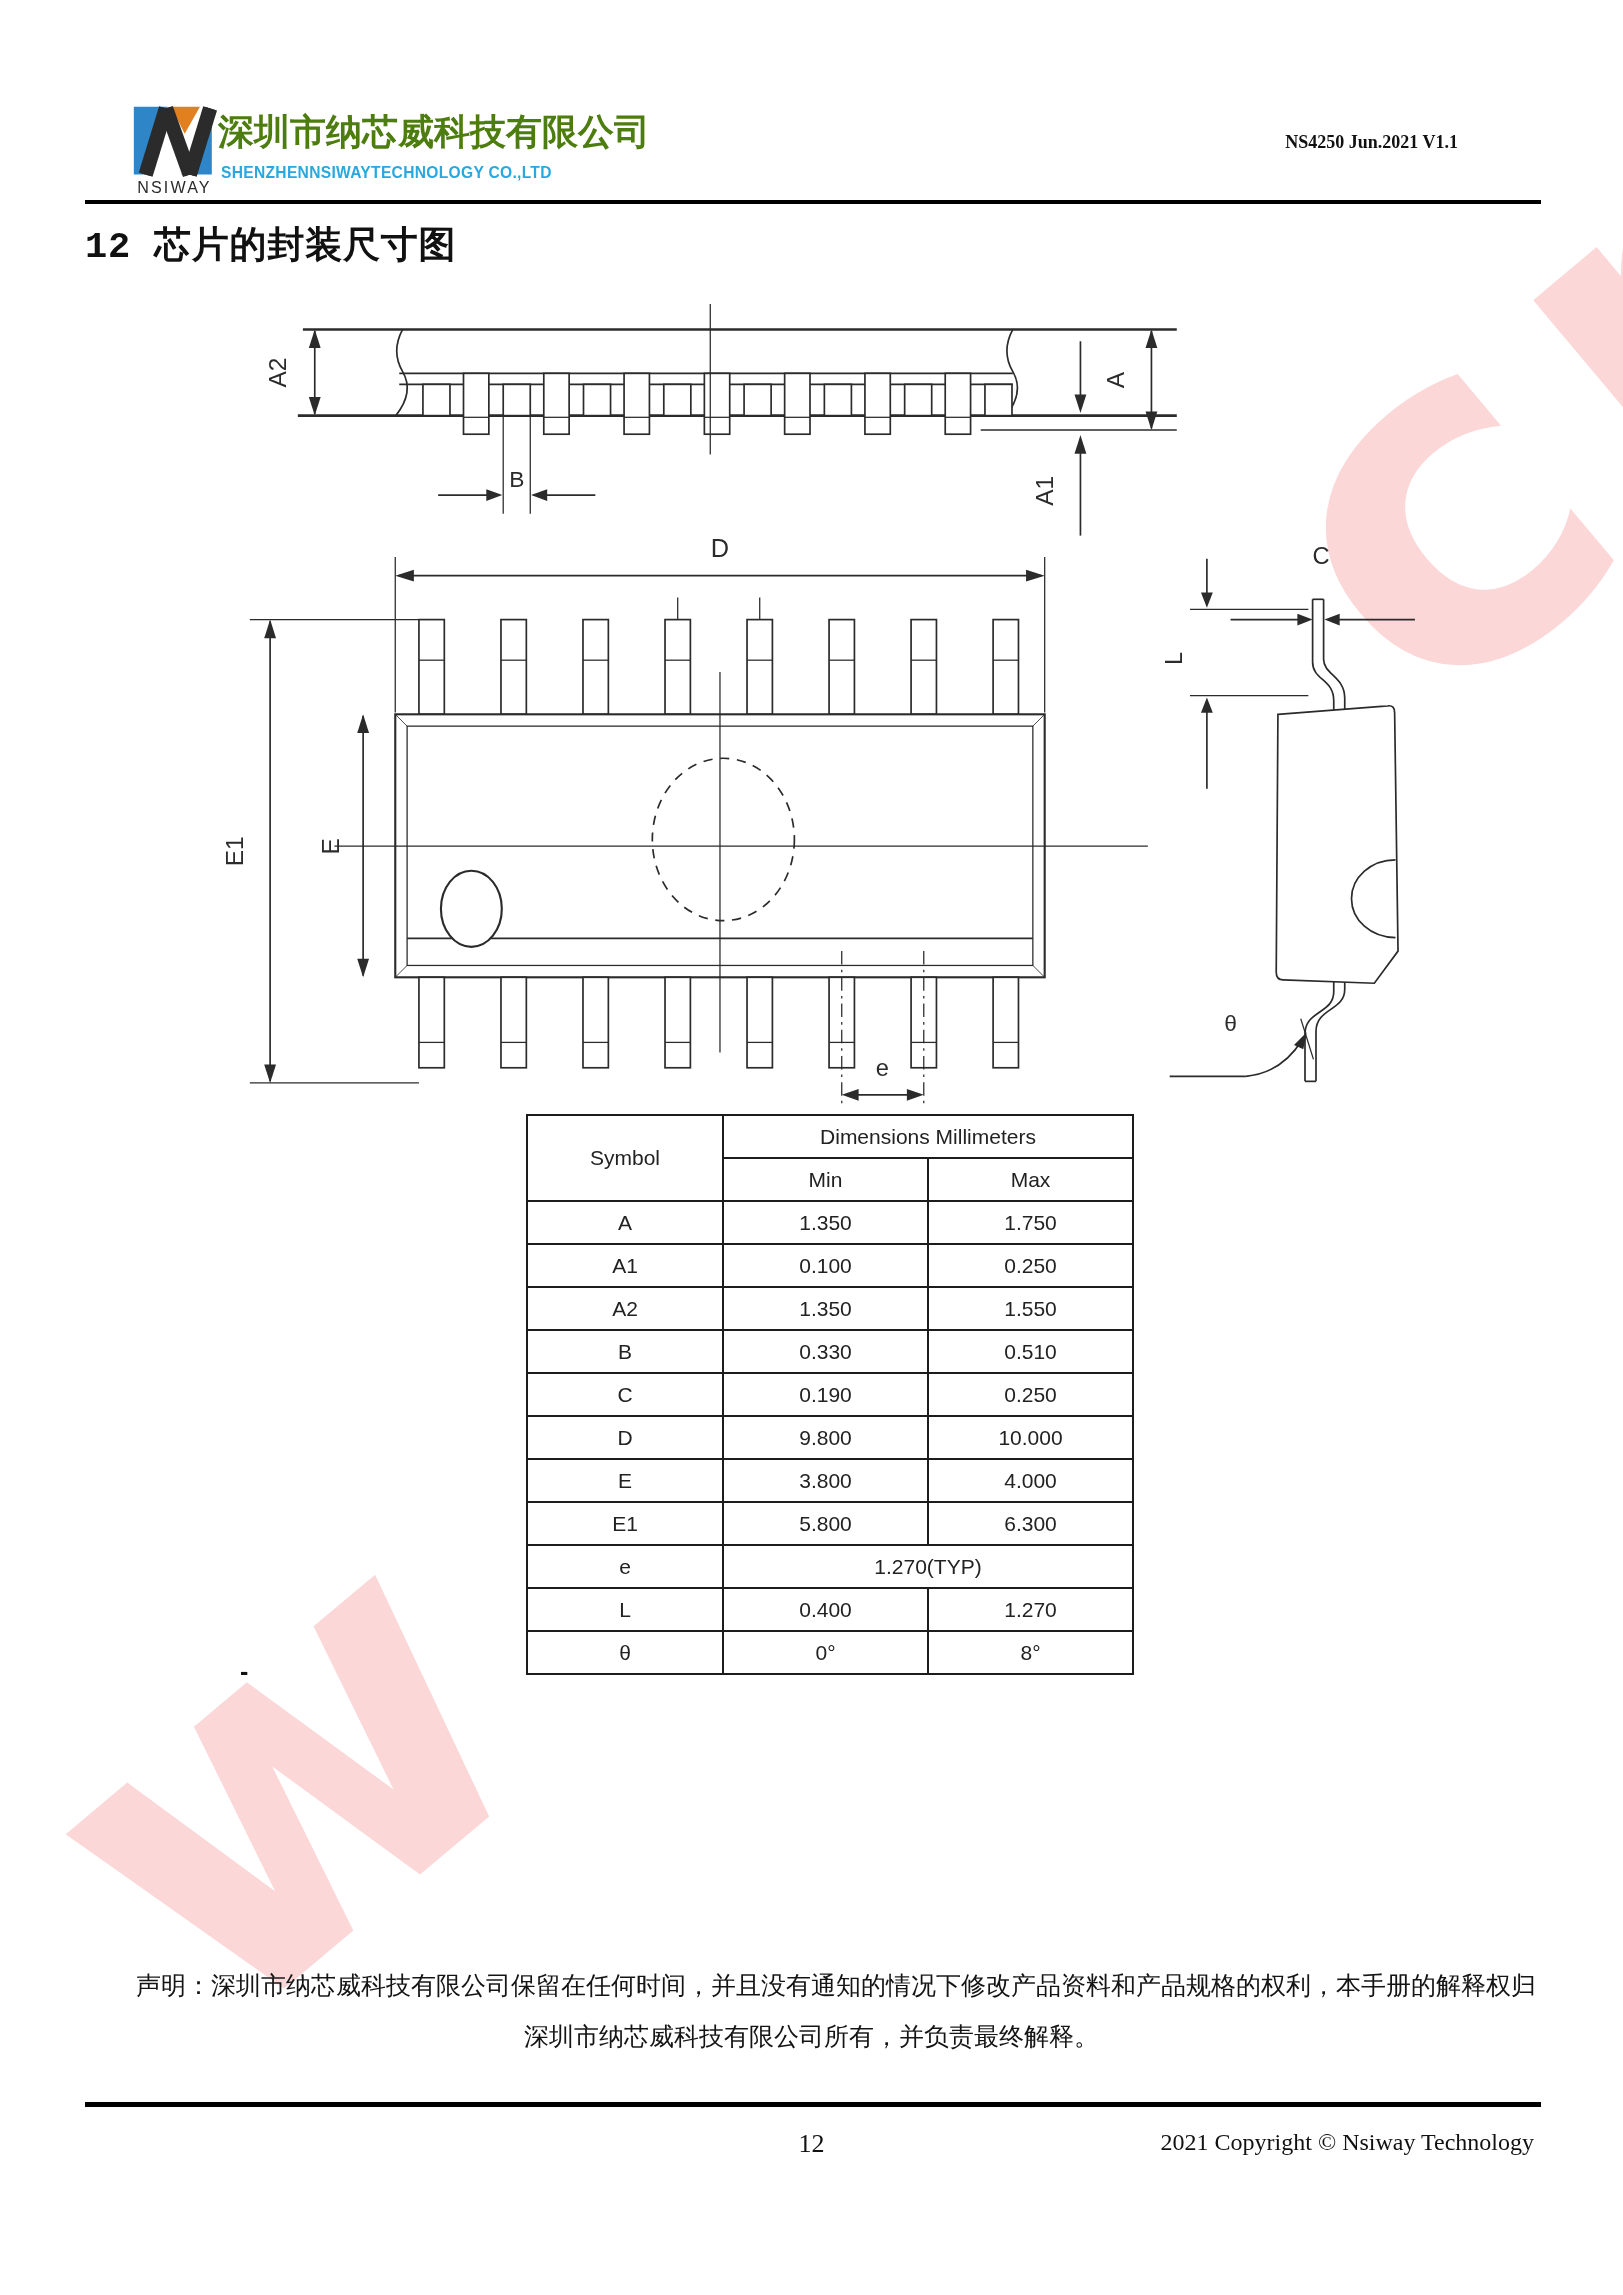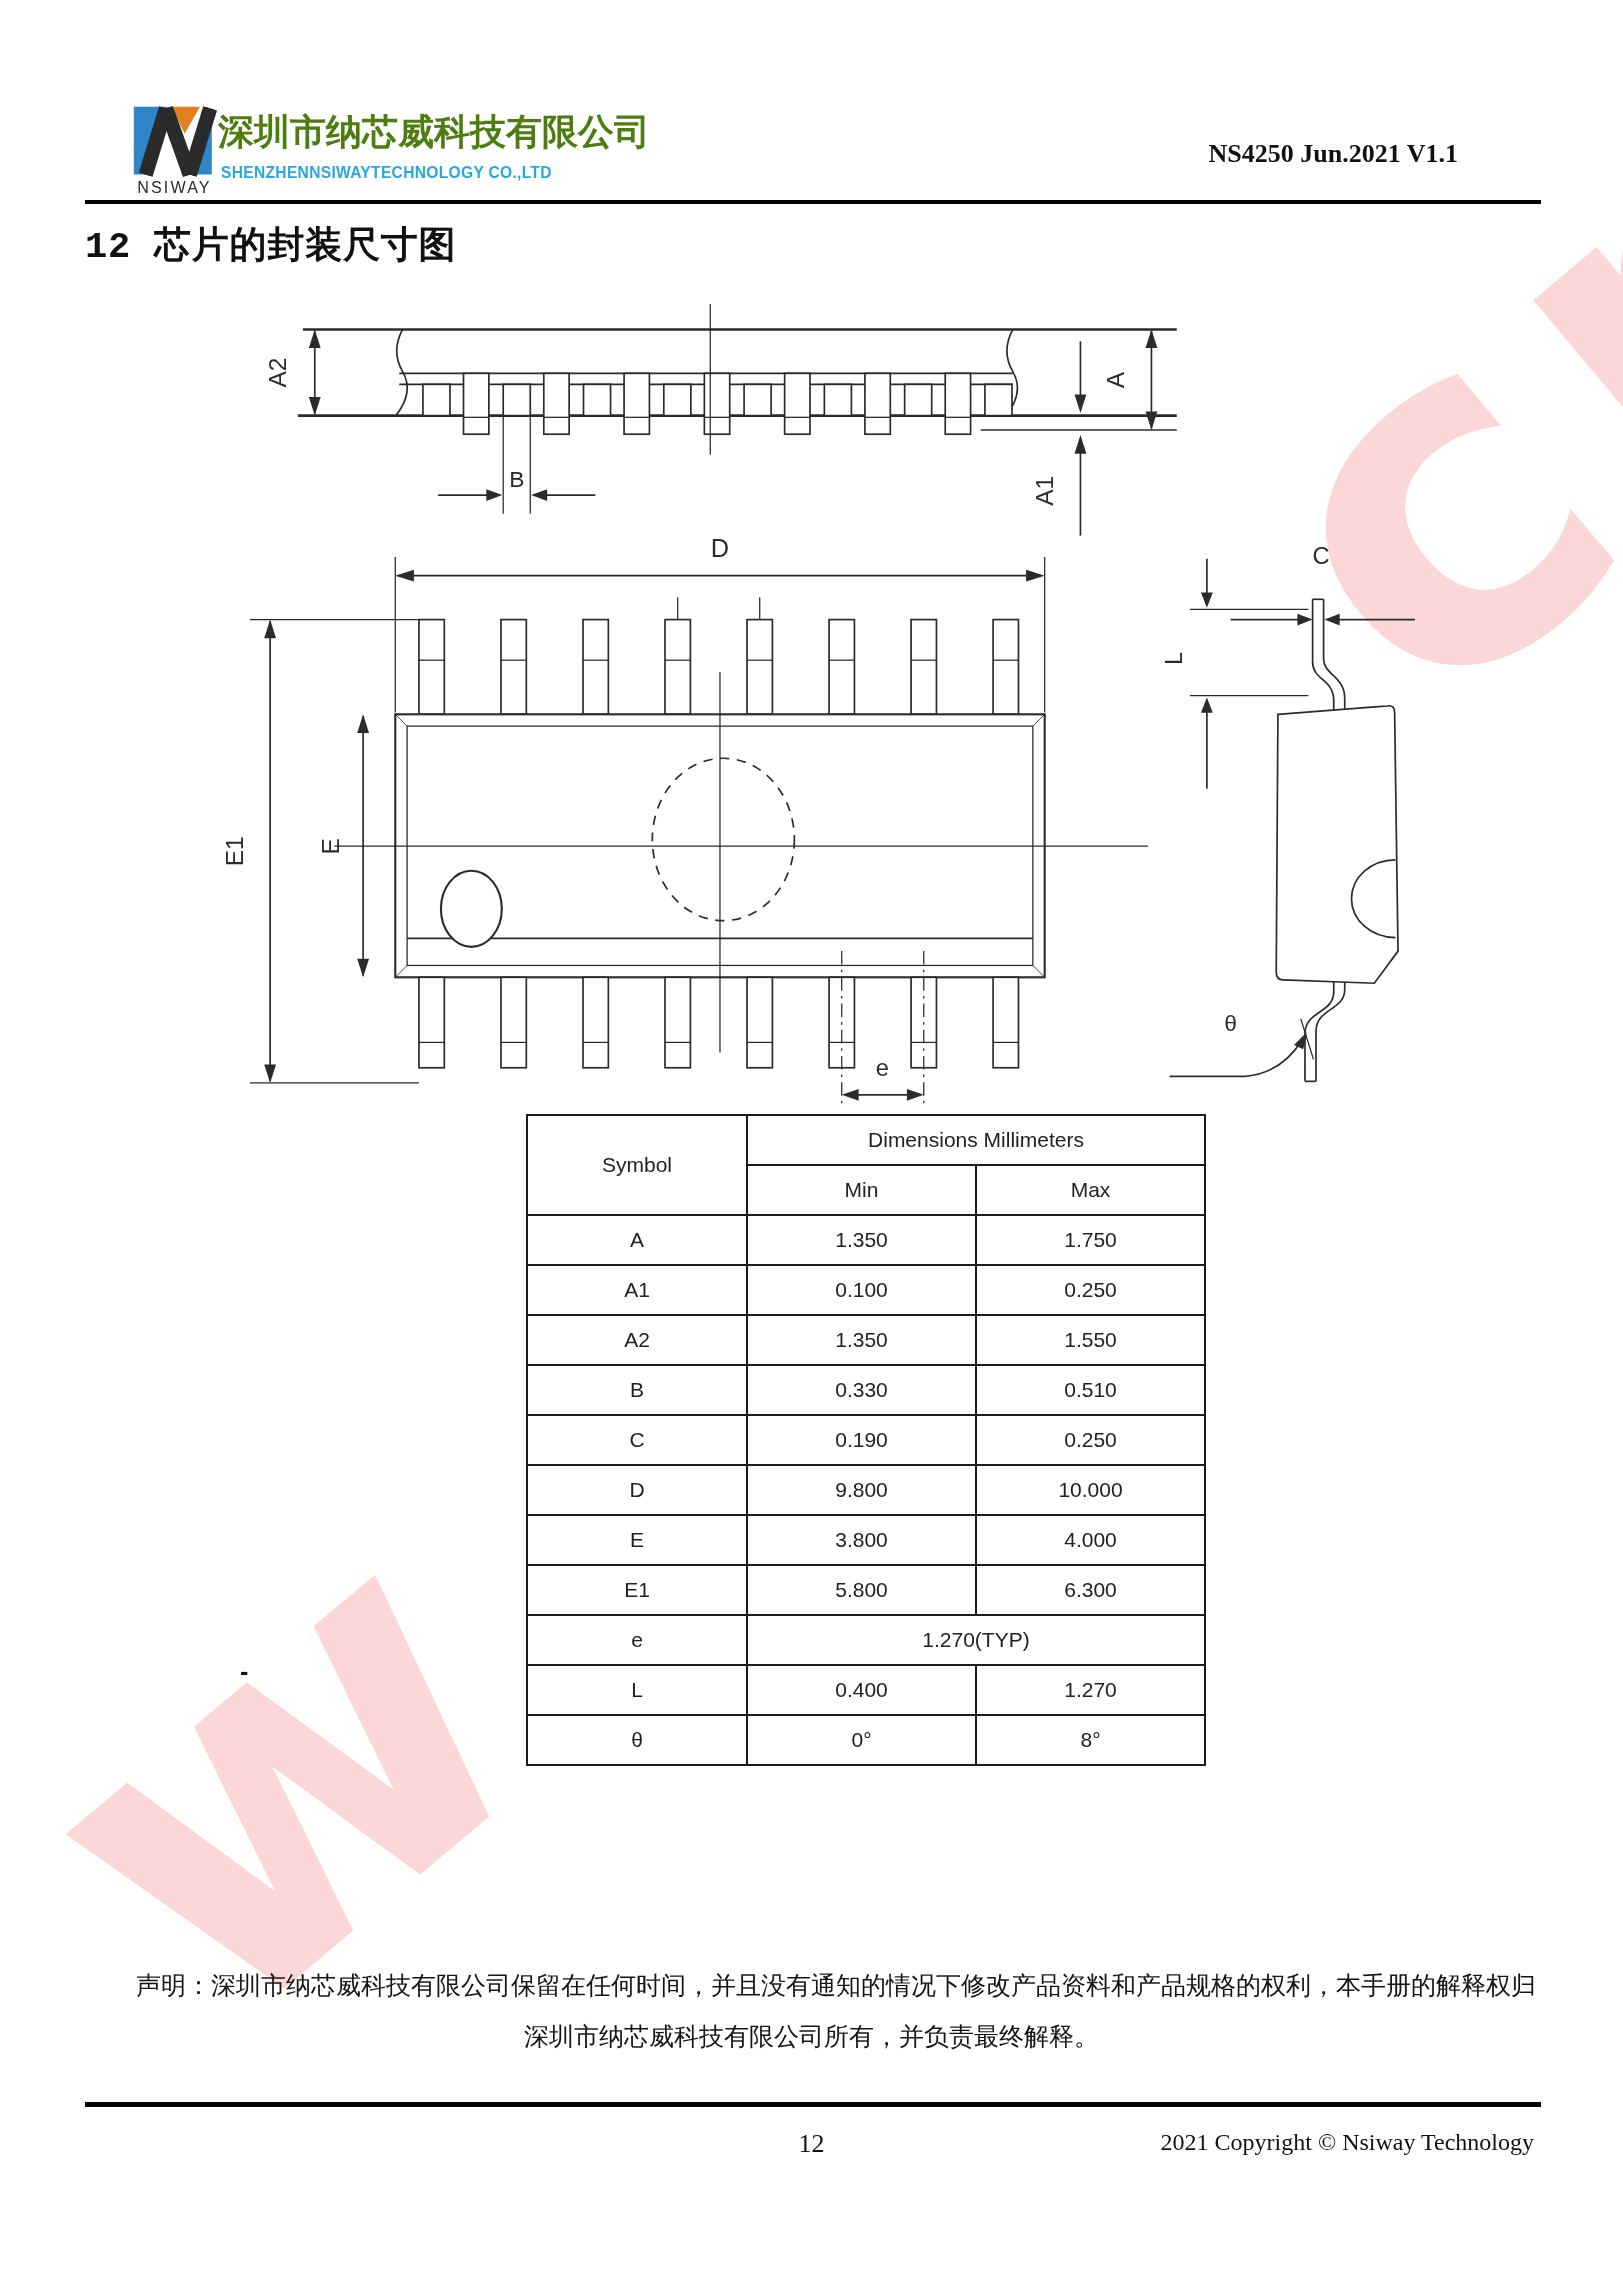--- a/index.html
+++ b/index.html
@@ -12,38 +12,38 @@
   .wm{position:absolute;z-index:0;font-family:"DejaVu Sans",sans-serif;
       font-weight:bold;font-size:473px;line-height:1;color:#fcd7d8;
       letter-spacing:34px;user-select:none;}
   .wm-bl{left:59px;top:1530px;transform:rotate(-40deg);}
   .wm-tr{left:1243px;top:144px;transform:rotate(-40deg);}
   .content{position:absolute;left:0;top:0;width:1623px;height:2295px;z-index:1;}
   
   .logo{left:132px;top:105px;width:85px;height:95px;}
   .company-cn{left:218px;top:108px;font-size:36px;font-weight:bold;color:#4d7c0f;}
   .company-en{left:221px;top:164px;font-size:15.6px;font-weight:bold;color:#29a7df;letter-spacing:0.3px;}
-  .doc-ref{right:165px;top:139px;font-size:26px;font-weight:bold;
+  .doc-ref{right:165px;top:132px;font-size:18px;font-weight:bold;
            font-family:"Liberation Serif",serif;}
   .rule{background:#000;}
   .header-rule{left:85px;top:200px;width:1456px;height:4.2px;}
   
   .section-title{left:85px;top:220px;font-size:37px;font-weight:bold;
                  font-family:Liberation Mono, monospace;letter-spacing:0.8px;}
   
   svg line, svg path, svg rect, svg ellipse{stroke:#2b2b2b;}
   svg text{fill:#2b2b2b;font-family:"Liberation Sans",sans-serif;}
   .d1{left:237px;top:292px;}
   .d2{left:216px;top:535px;}
   .d3{left:1146px;top:535px;}
   
   .dim-table{left:526px;top:1114px;border-collapse:collapse;background:#fff;}
   .dim-table td,.dim-table th{
     border:2.5px solid #1c1c1c;text-align:center;vertical-align:middle;
-    font-size:21px;font-weight:normal;color:#222;padding:12px;
+    font-size:21px;font-weight:normal;color:#222;padding:0;
   }
   .dim-table .c-sym{width:194px;}
   .dim-table .c-min{width:203px;}
   .dim-table .c-max{width:203px;}
   .dim-table tr{height:43px;}
   
   .dash-mark{left:240px;top:1657px;font-size:25px;font-weight:bold;}
   .statement{left:85px;top:1960px;width:1453px;font-size:25px;line-height:51px;
              font-family:"Liberation Serif",serif;text-indent:49px;color:#141414;text-align:center;}
   .footer-rule{left:85px;top:2102px;width:1456px;height:5px;}

